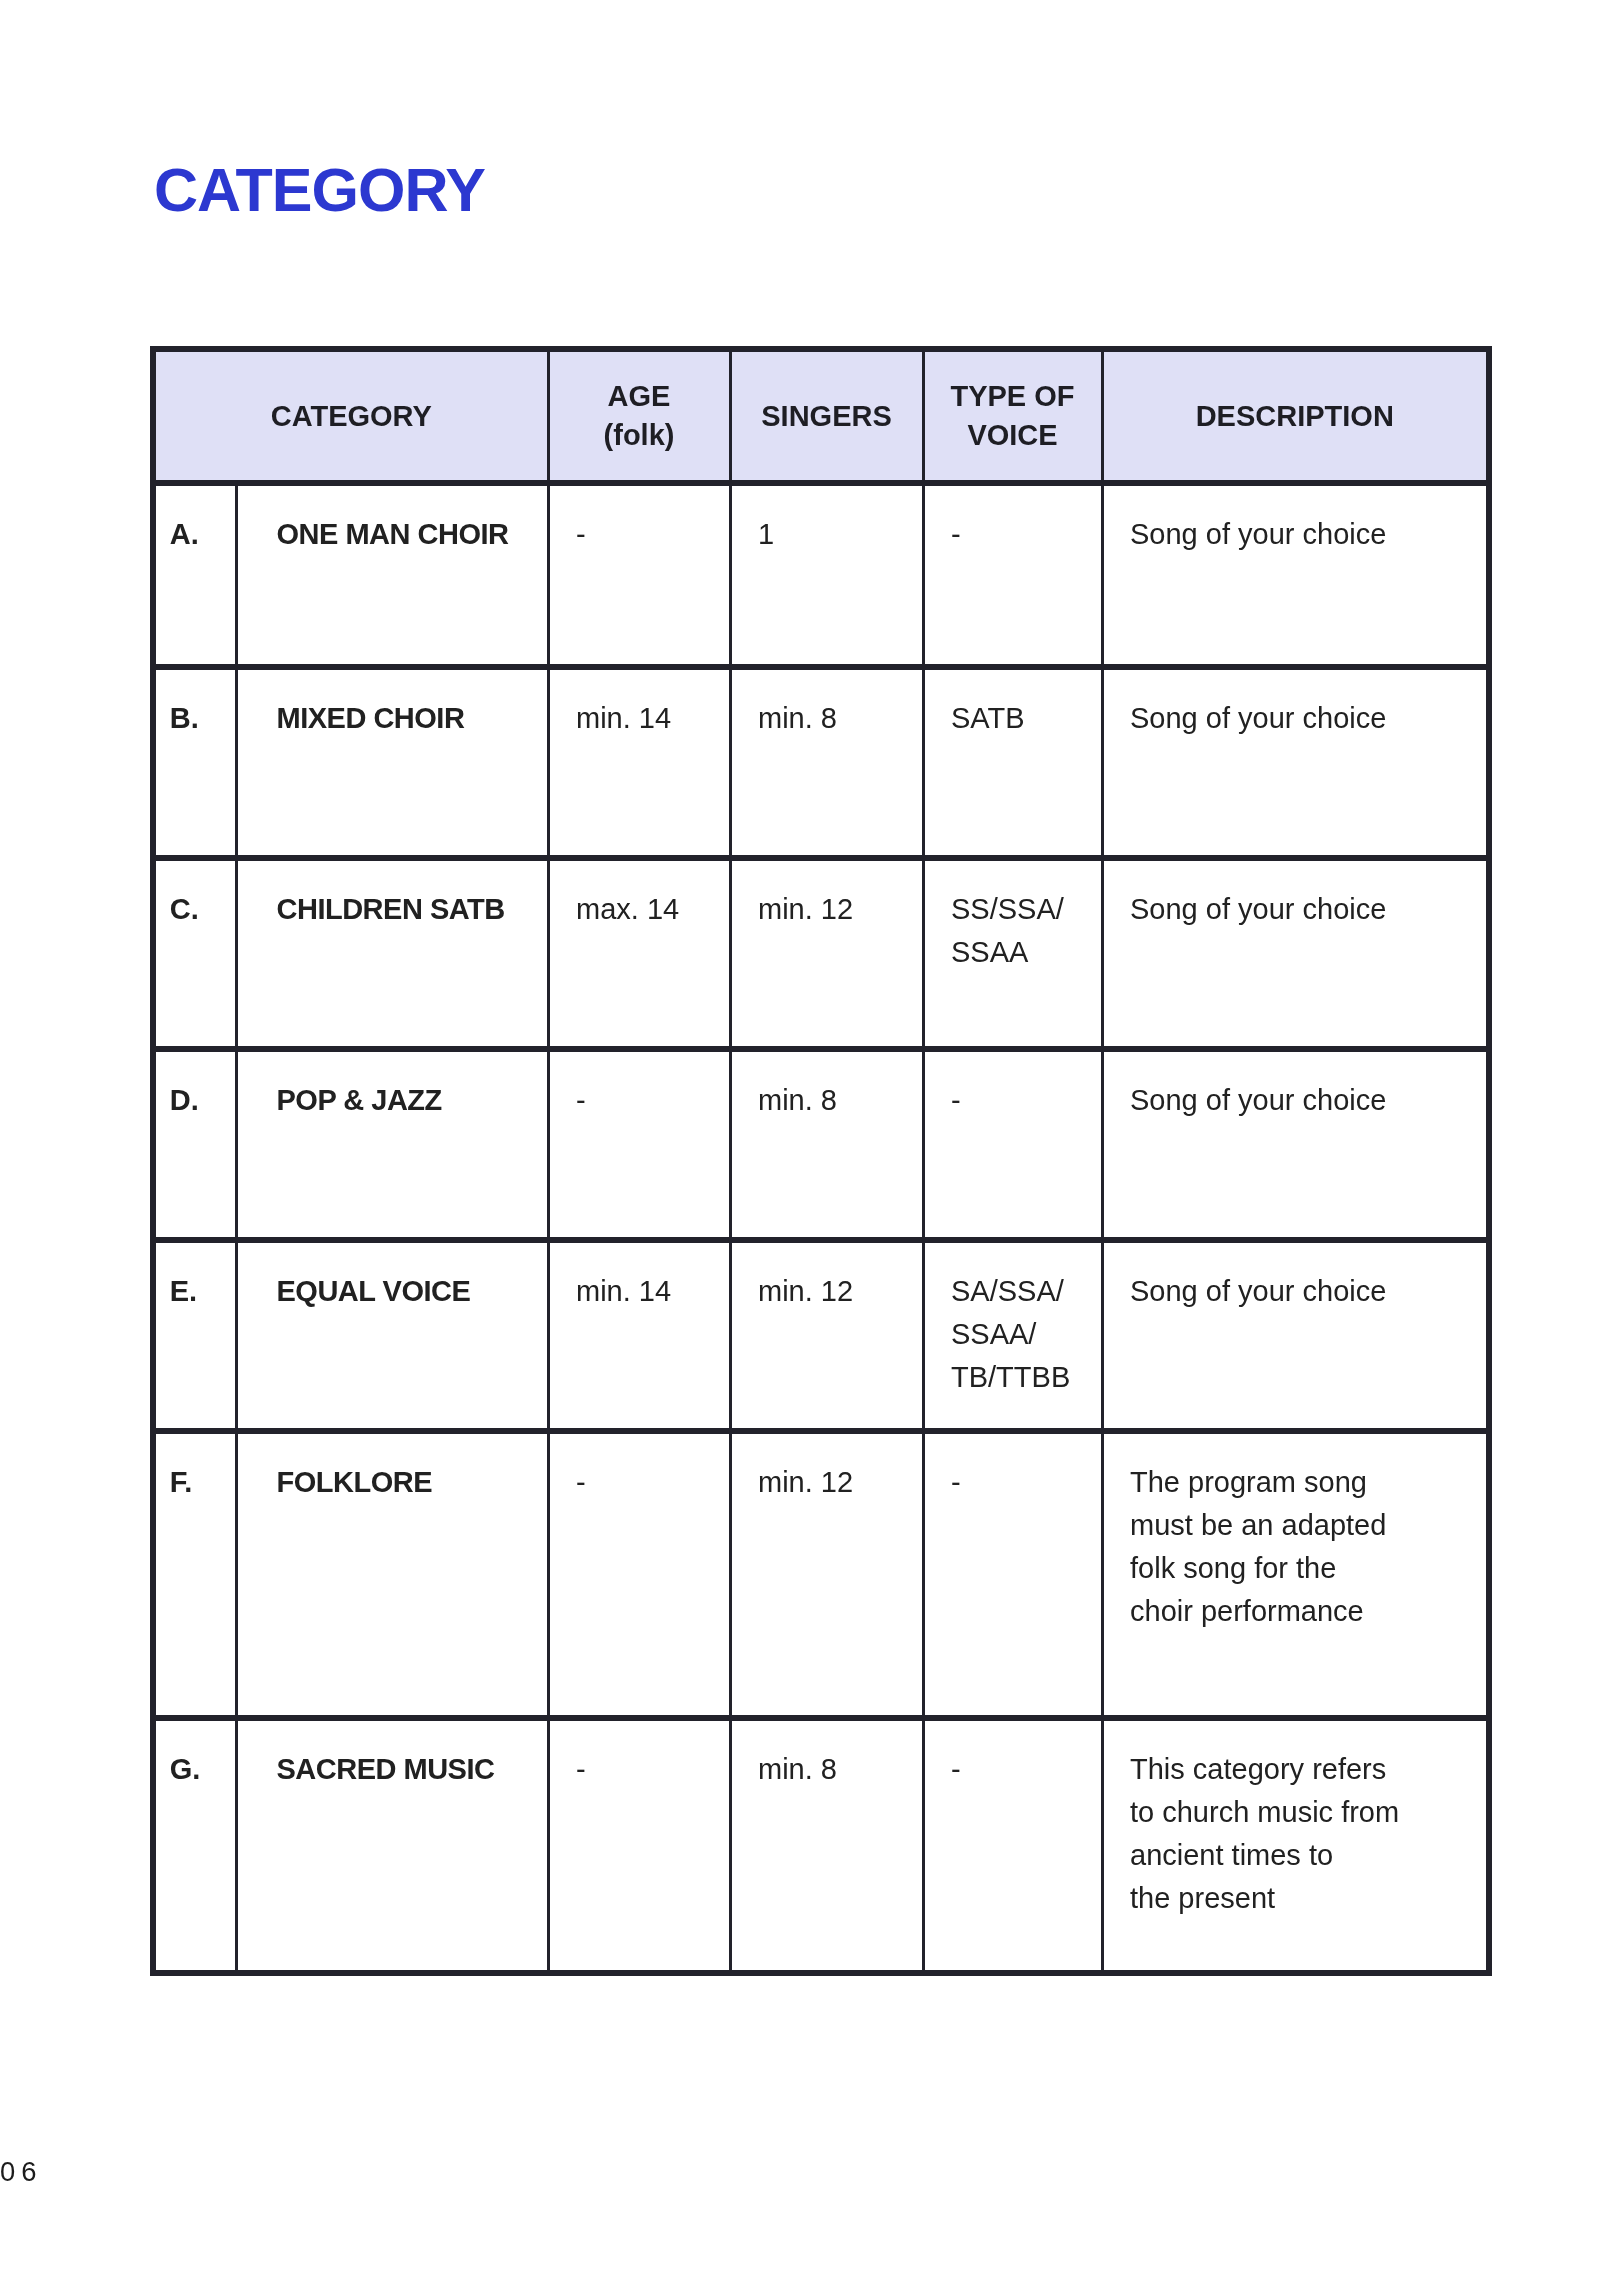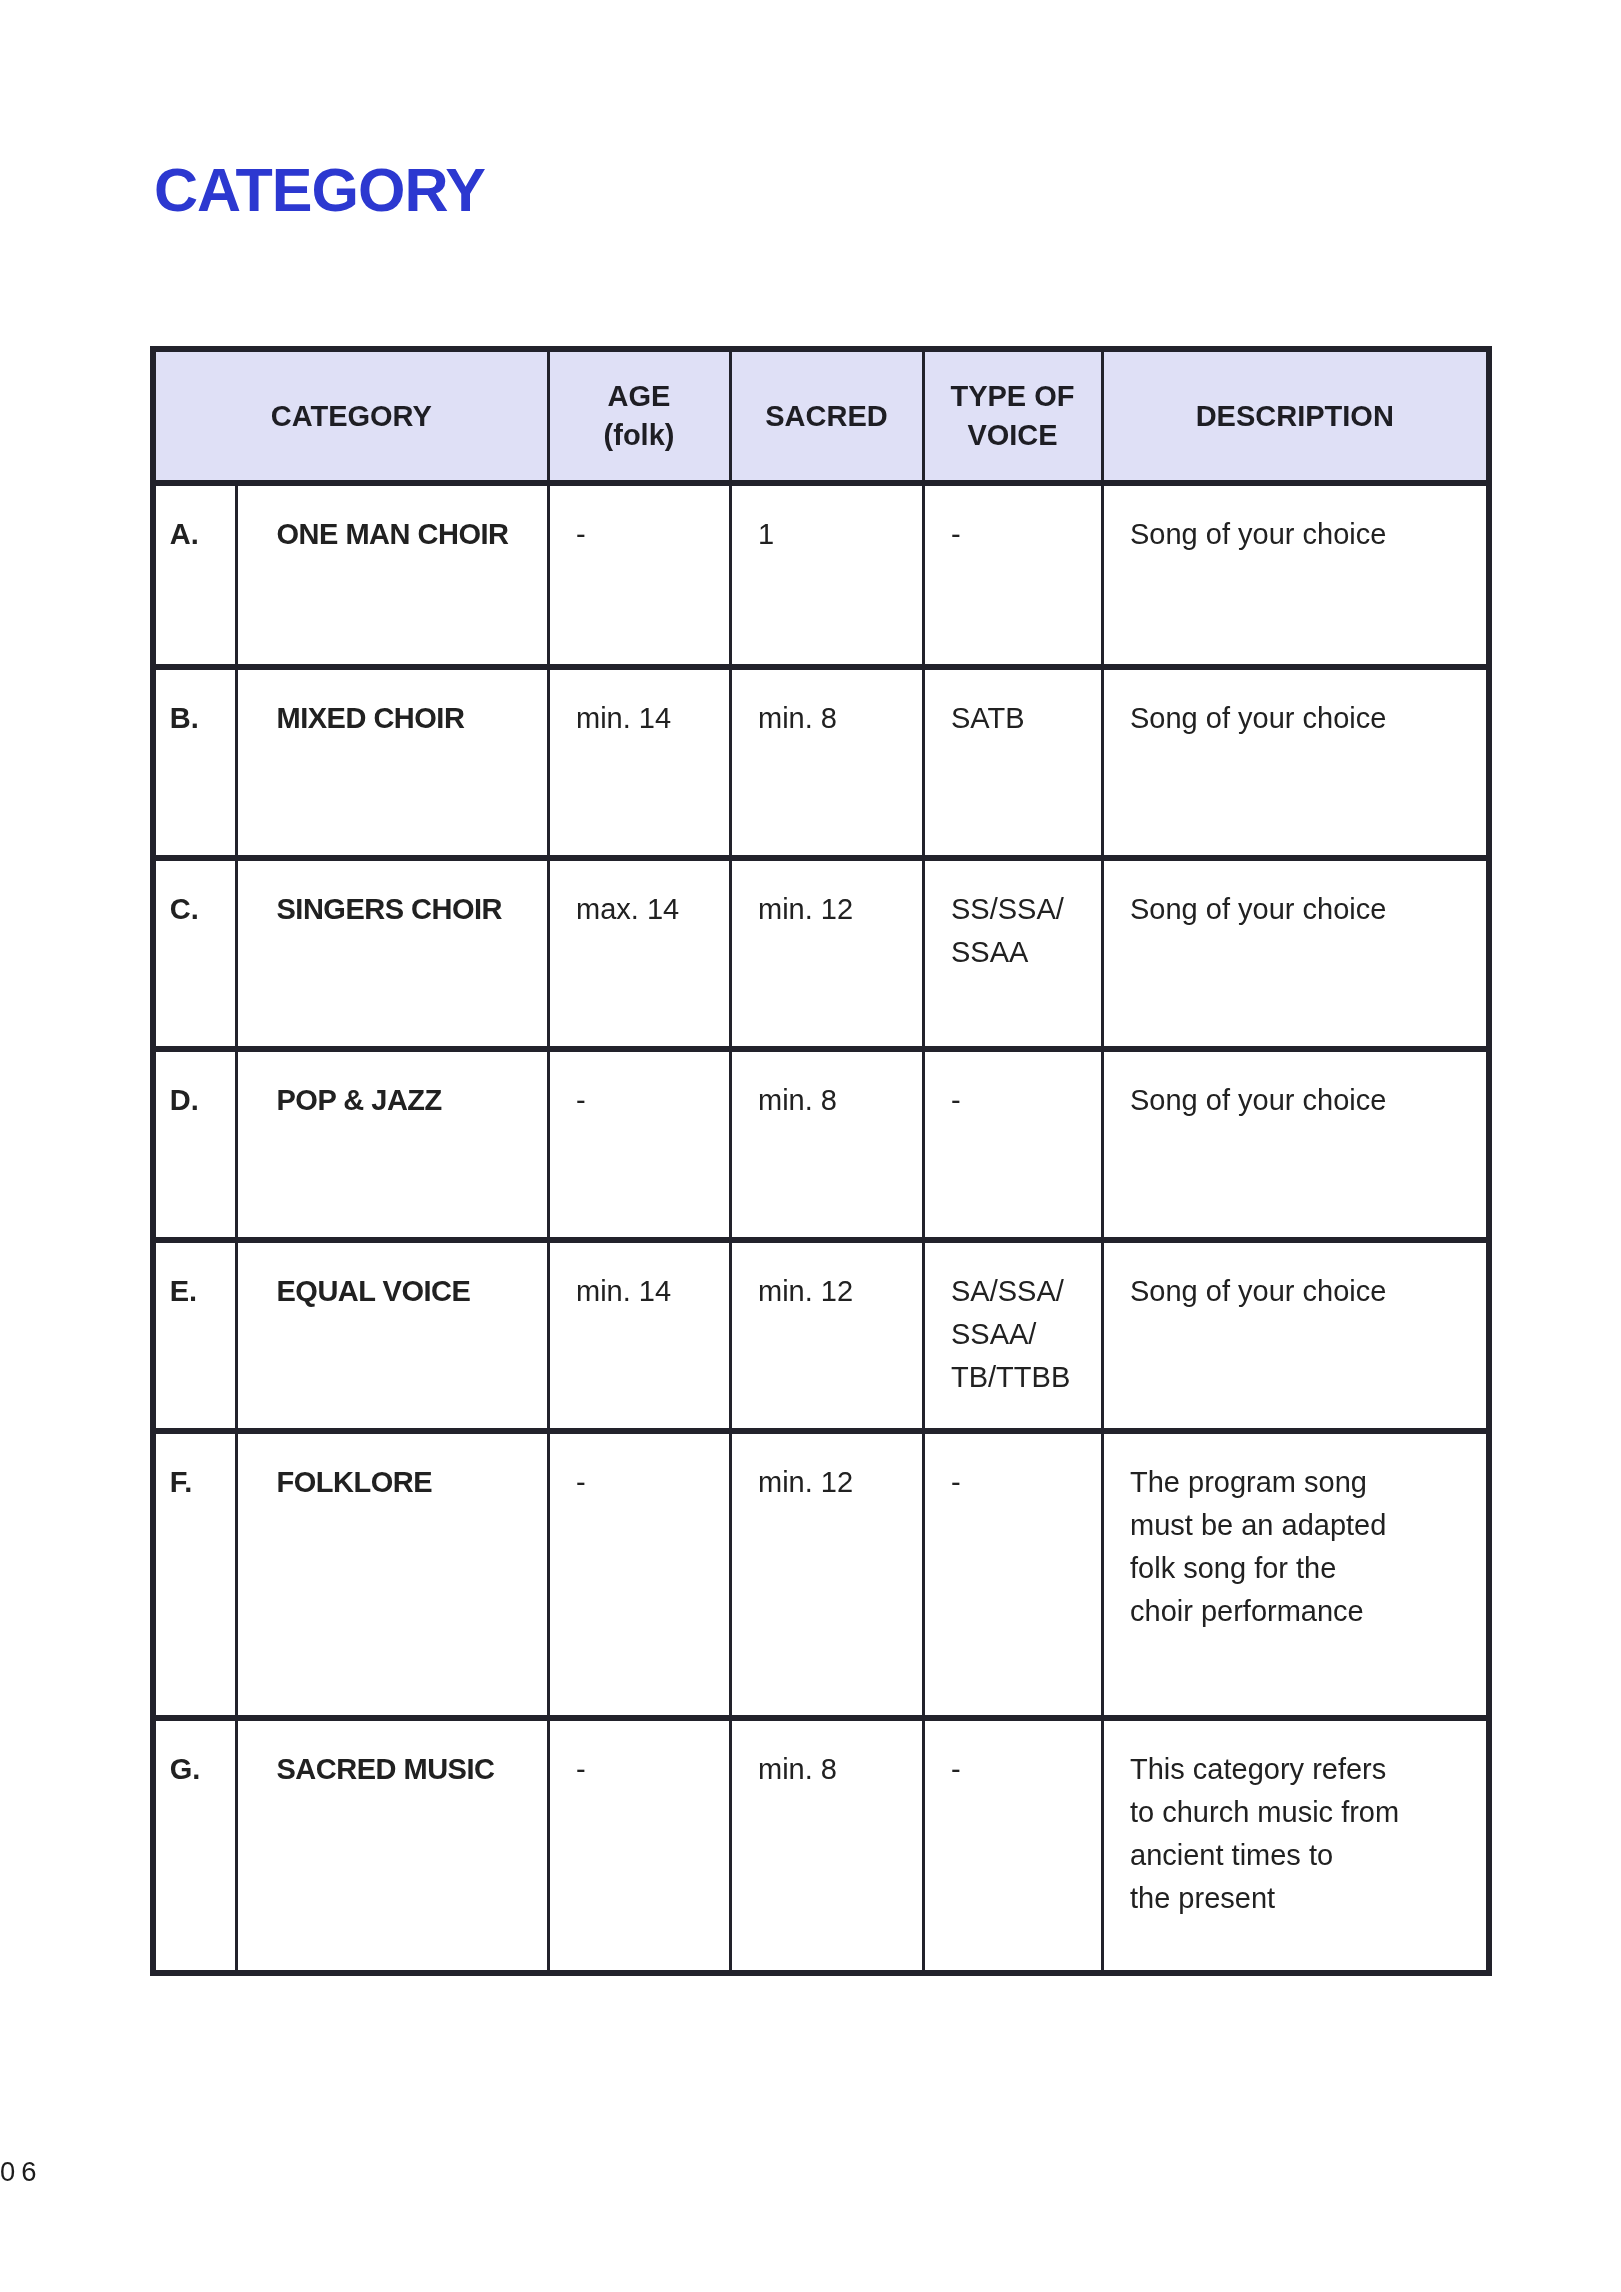--- a/index.html
+++ b/index.html
@@ -115,21 +115,21 @@
         <col class="c-age">
         <col class="c-singers">
         <col class="c-voice">
         <col class="c-desc">
     </colgroup>
     <thead>
       <tr>
         <th colspan="2">CATEGORY</th>
         <th>AGE
 (folk)</th>
-        <th>SACRED</th>
+        <th>SINGERS</th>
         <th>TYPE OF
 VOICE</th>
         <th>DESCRIPTION</th>
       </tr>
     </thead>
     <tbody>
       <tr>
         <td class="cell-letter">A.</td>
         <td class="cell-name">ONE MAN CHOIR</td>
         <td>-</td>
@@ -140,21 +140,21 @@
       <tr>
         <td class="cell-letter">B.</td>
         <td class="cell-name">MIXED CHOIR</td>
         <td>min. 14</td>
         <td>min. 8</td>
         <td>SATB</td>
         <td>Song of your choice</td>
       </tr>
       <tr>
         <td class="cell-letter">C.</td>
-        <td class="cell-name">SINGERS CHOIR</td>
+        <td class="cell-name">CHILDREN SATB</td>
         <td>max. 14</td>
         <td>min. 12</td>
         <td>SS/SSA/
 SSAA</td>
         <td>Song of your choice</td>
       </tr>
       <tr>
         <td class="cell-letter">D.</td>
         <td class="cell-name">POP &amp; JAZZ</td>
         <td>-</td>

